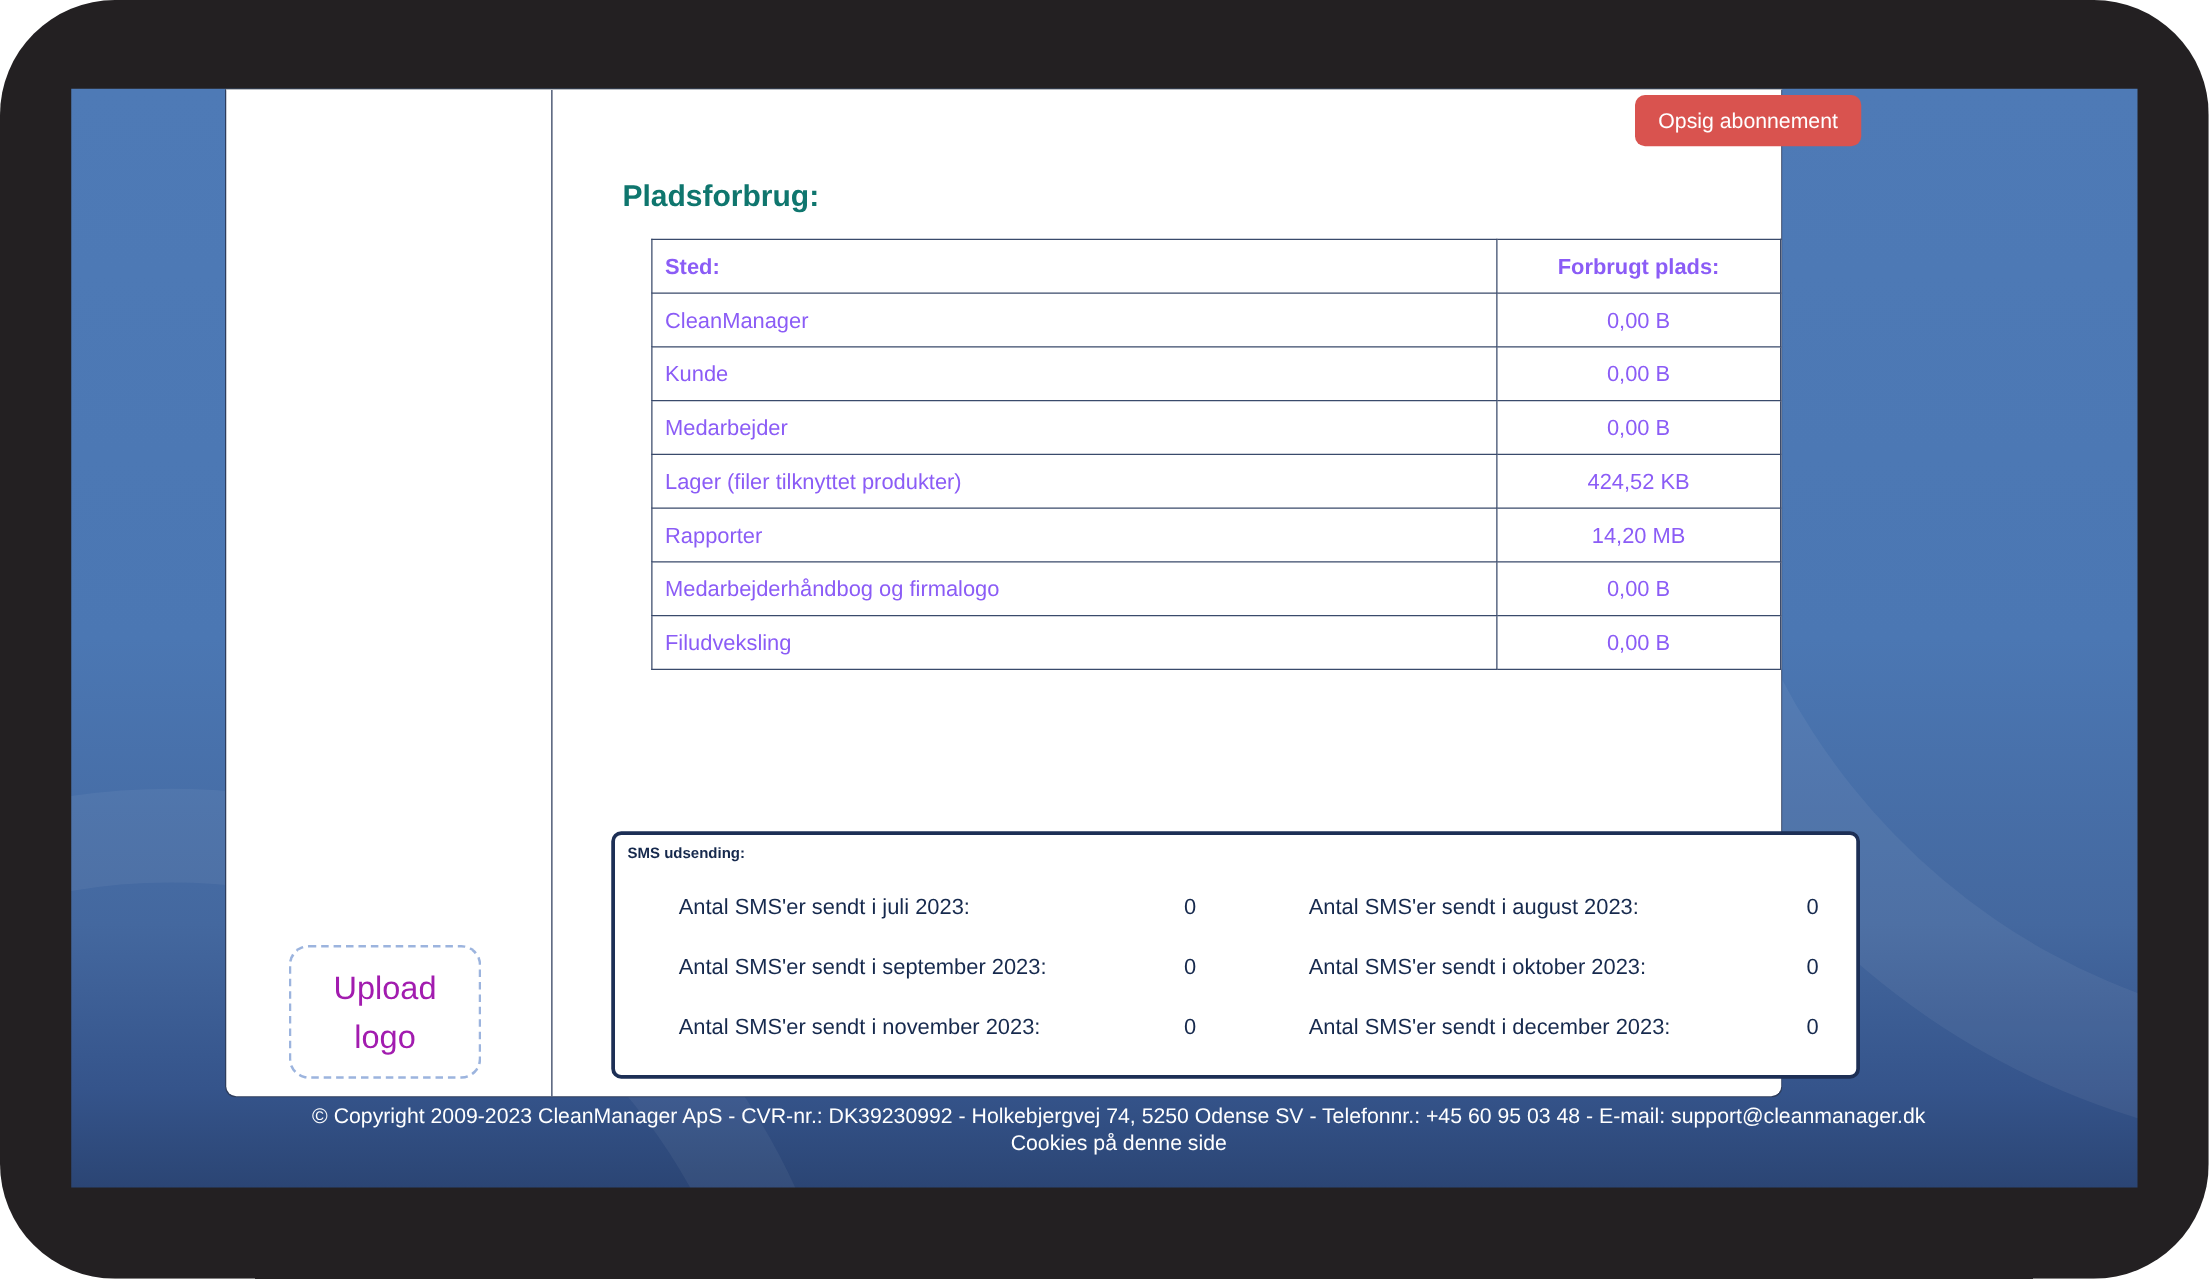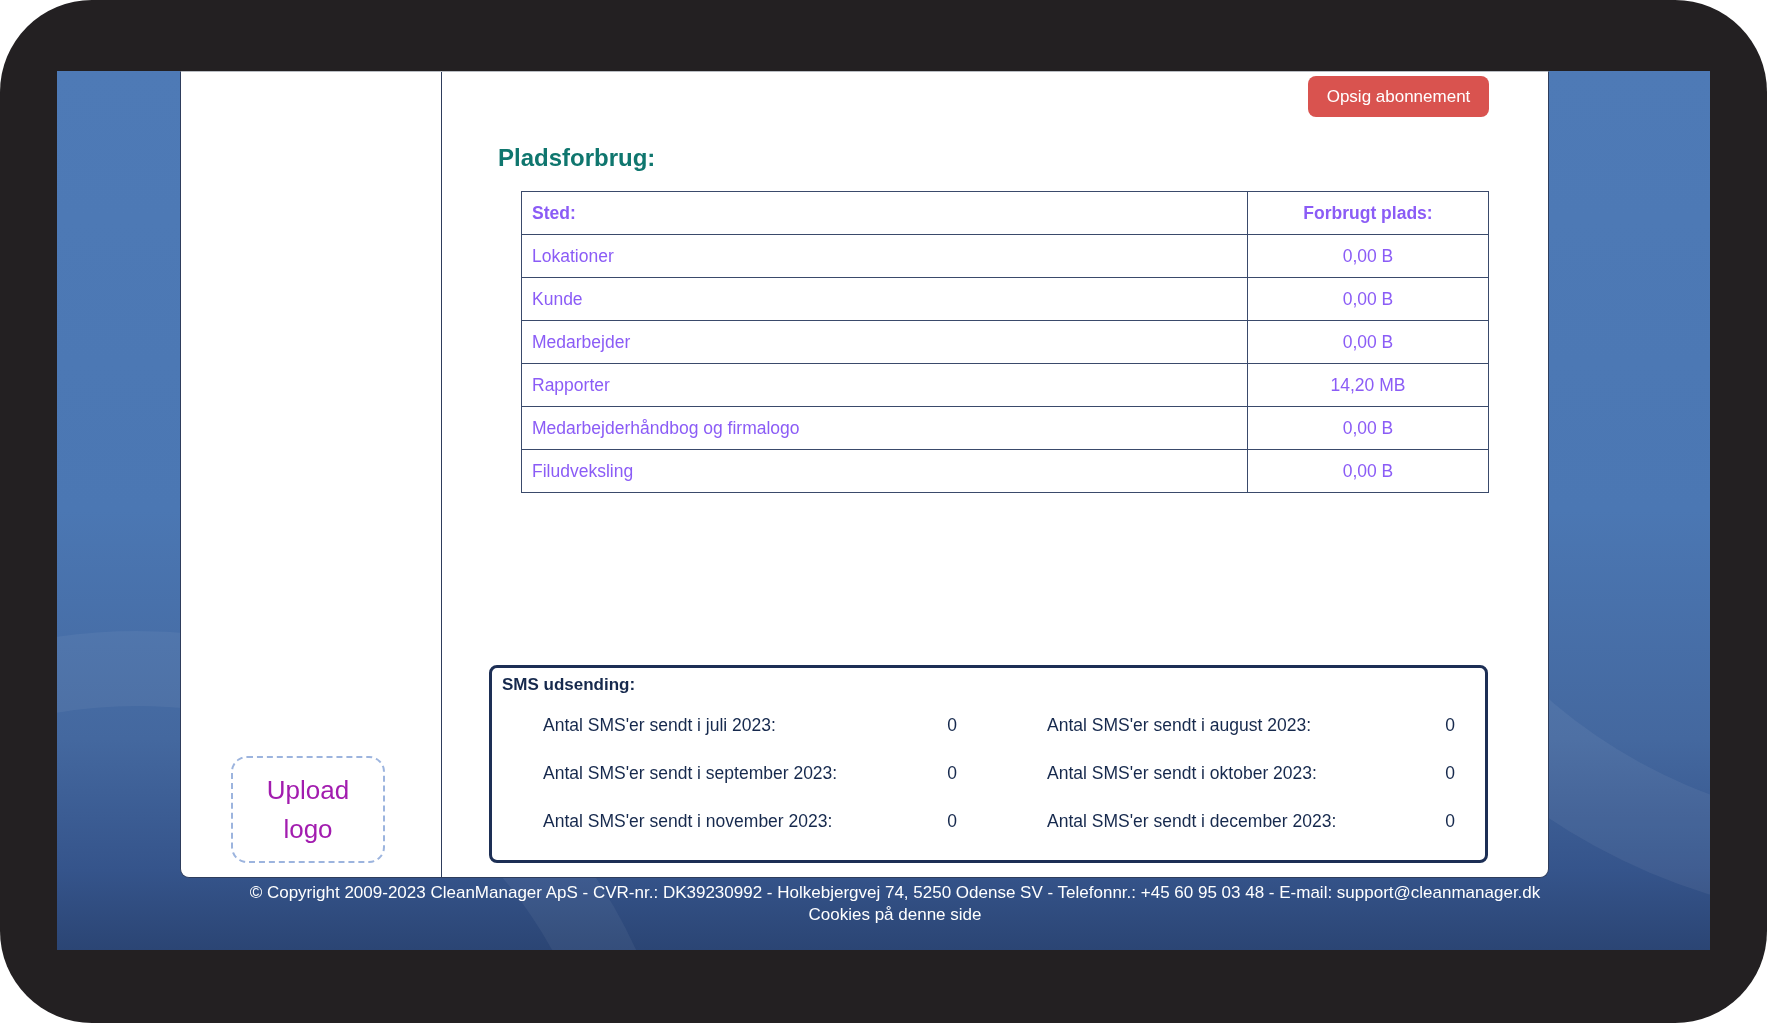--- a/index.html
+++ b/index.html
@@ -9,21 +9,21 @@
   
   .frame{position:absolute;inset:0;background:#232022;border-radius:92px;}
   
   .screen{position:absolute;left:57px;top:71px;width:1653px;height:879px;
           background:linear-gradient(180deg,#4e7ab6 0%,#4b77b3 50%,#44689f 76%,#35548b 91%,#2b4574 100%);
           overflow:hidden;}
   .wave{position:absolute;border-radius:50%;pointer-events:none;}
   .wave-right{left:1210px;top:-420px;width:1050px;height:1080px;border:95px solid rgba(255,255,255,0.055);}
   .wave-left{left:-470px;top:560px;width:950px;height:950px;border:75px solid rgba(255,255,255,0.05);}
   
-  .panel{position:absolute;left:123px;top:0;width:1369px;height:807px;background:#ffffff;
+  .panel{position:absolute;left:123px;top:0;width:1246px;height:807px;background:#ffffff;
          border:1px solid #2e3d5c;border-top:1px solid #b9bdc3;border-radius:0 0 9px 9px;
          box-sizing:border-box;}
   .divider{position:absolute;left:260px;top:0;bottom:0;width:1px;background:#2e3d5c;}
   
   .cancel-btn{position:absolute;left:1127px;top:4px;width:181px;height:41px;
               background:#d9534f;border:none;border-radius:8px;color:#ffffff;
               font-size:17px;font-family:inherit;cursor:pointer;}
   
   .usage-heading{position:absolute;left:317px;top:74px;font-size:24px;font-weight:bold;
                  color:#0f766e;line-height:24px;}
@@ -33,21 +33,21 @@
                  color:#8b5cf6;padding:0 10px;box-sizing:border-box;background:#ffffff;}
   col.c1{width:726px;}  col.c2{width:241px;}
   th.head-label{text-align:left;font-weight:bold;}
   th.head-value{text-align:center;font-weight:bold;}
   td.cell-label{text-align:left;font-weight:normal;}
   td.cell-value{text-align:center;}
   tr.total-row td.cell-label{font-weight:bold;}
   
   .sms-box{position:absolute;left:308px;top:593px;width:999px;height:198px;background:#ffffff;
            border:3px solid #1d2f55;border-radius:8px;box-sizing:border-box;}
-  .sms-heading{position:absolute;left:10px;top:7px;font-size:17px;font-weight:bold;color:#16294d;}
+  .sms-heading{position:absolute;left:10px;top:7px;font-size:12px;font-weight:bold;color:#16294d;}
   .sms-grid{position:absolute;left:51px;top:46px;display:grid;
             grid-template-columns:414px 408px;column-gap:90px;row-gap:26px;
             font-size:17.5px;color:#16294d;line-height:22px;}
   .sms-entry{display:flex;justify-content:space-between;}
   
   .upload-btn{position:absolute;left:50px;top:684px;width:154px;height:107px;
               border:2px dashed #9cb4de;border-radius:16px;background:transparent;
               color:#a21caf;font-size:26px;line-height:39px;text-align:center;
               font-family:inherit;cursor:pointer;display:flex;align-items:center;
               justify-content:center;box-sizing:border-box;padding:0 20px;}
@@ -79,30 +79,34 @@
                 <col class="c2">
               </colgroup>
             <thead>
               <tr>
                 <th class="head-label">Sted:</th>
                 <th class="head-value">Forbrugt plads:</th>
               </tr>
             </thead>
             <tbody>
                 <tr>
-                  <td class="cell-label">Lokationer</td>
+                  <td class="cell-label">CleanManager</td>
                   <td class="cell-value">0,00 B</td>
                 </tr>
                 <tr>
                   <td class="cell-label">Kunde</td>
                   <td class="cell-value">0,00 B</td>
                 </tr>
                 <tr>
                   <td class="cell-label">Medarbejder</td>
                   <td class="cell-value">0,00 B</td>
+                </tr>
+                <tr>
+                  <td class="cell-label">Lager (filer tilknyttet produkter)</td>
+                  <td class="cell-value">424,52 KB</td>
                 </tr>
                 <tr>
                   <td class="cell-label">Rapporter</td>
                   <td class="cell-value">14,20 MB</td>
                 </tr>
                 <tr>
                   <td class="cell-label">Medarbejderhåndbog og firmalogo</td>
                   <td class="cell-value">0,00 B</td>
                 </tr>
                 <tr>

